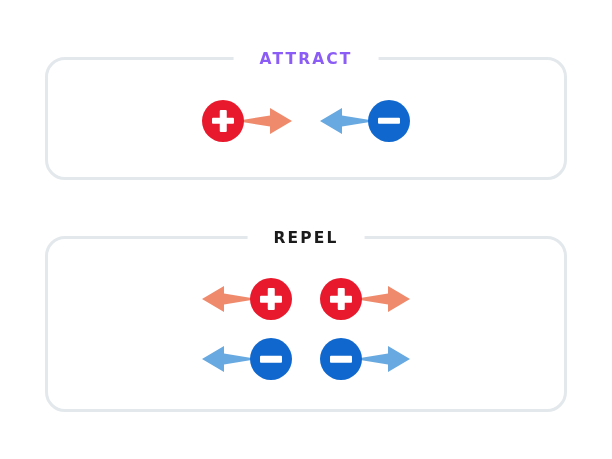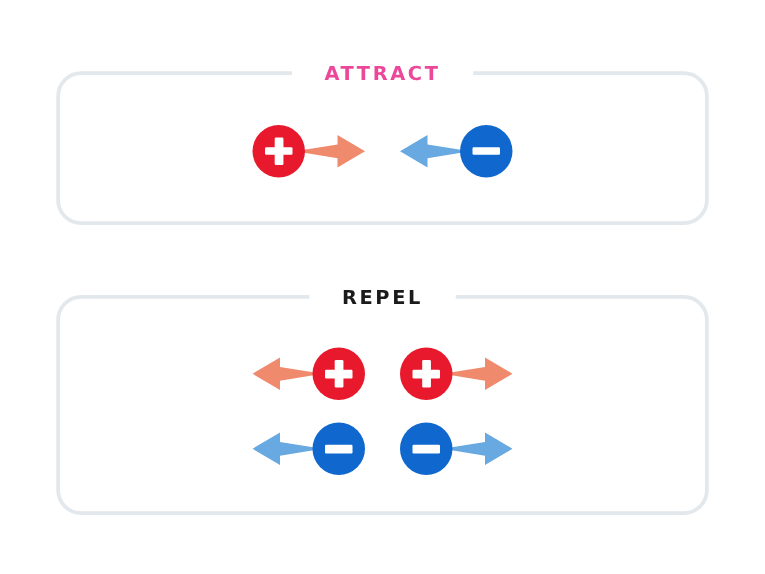--- a/index.html
+++ b/index.html
@@ -138,21 +138,21 @@
   
   .arrow.tuck-left  { margin-left: -8px; }
   .arrow.tuck-right { margin-right: -8px; }
 </style>
 </head>
 <body style="background: rgb(255, 255, 255);">
 
 <div class="stage">
 
   <div class="card" id="card-attract" style="border-color: rgb(227, 232, 236);">
-    <div class="card-title" style="color: #ec4899; background: rgb(255, 255, 255);">ATTRACT</div>
+    <div class="card-title" style="color: #8b5cf6; background: rgb(255, 255, 255);">ATTRACT</div>
 
     <div class="card-body">
       <div class="pair">
 
         <div class="charge positive" style="background: rgb(232, 25, 44);">
           <span class="bar-h" style="background: rgb(255, 255, 255);"></span>
           <span class="bar-v" style="background: rgb(255, 255, 255);"></span>
         </div>
         <svg class="arrow tuck-left" width="56" height="30" viewBox="0 0 56 30">
           <path d="M0 15 L34 9.5 L34 2 L56 15 L34 28 L34 20.5 Z" fill="#F08A6C"></path>

